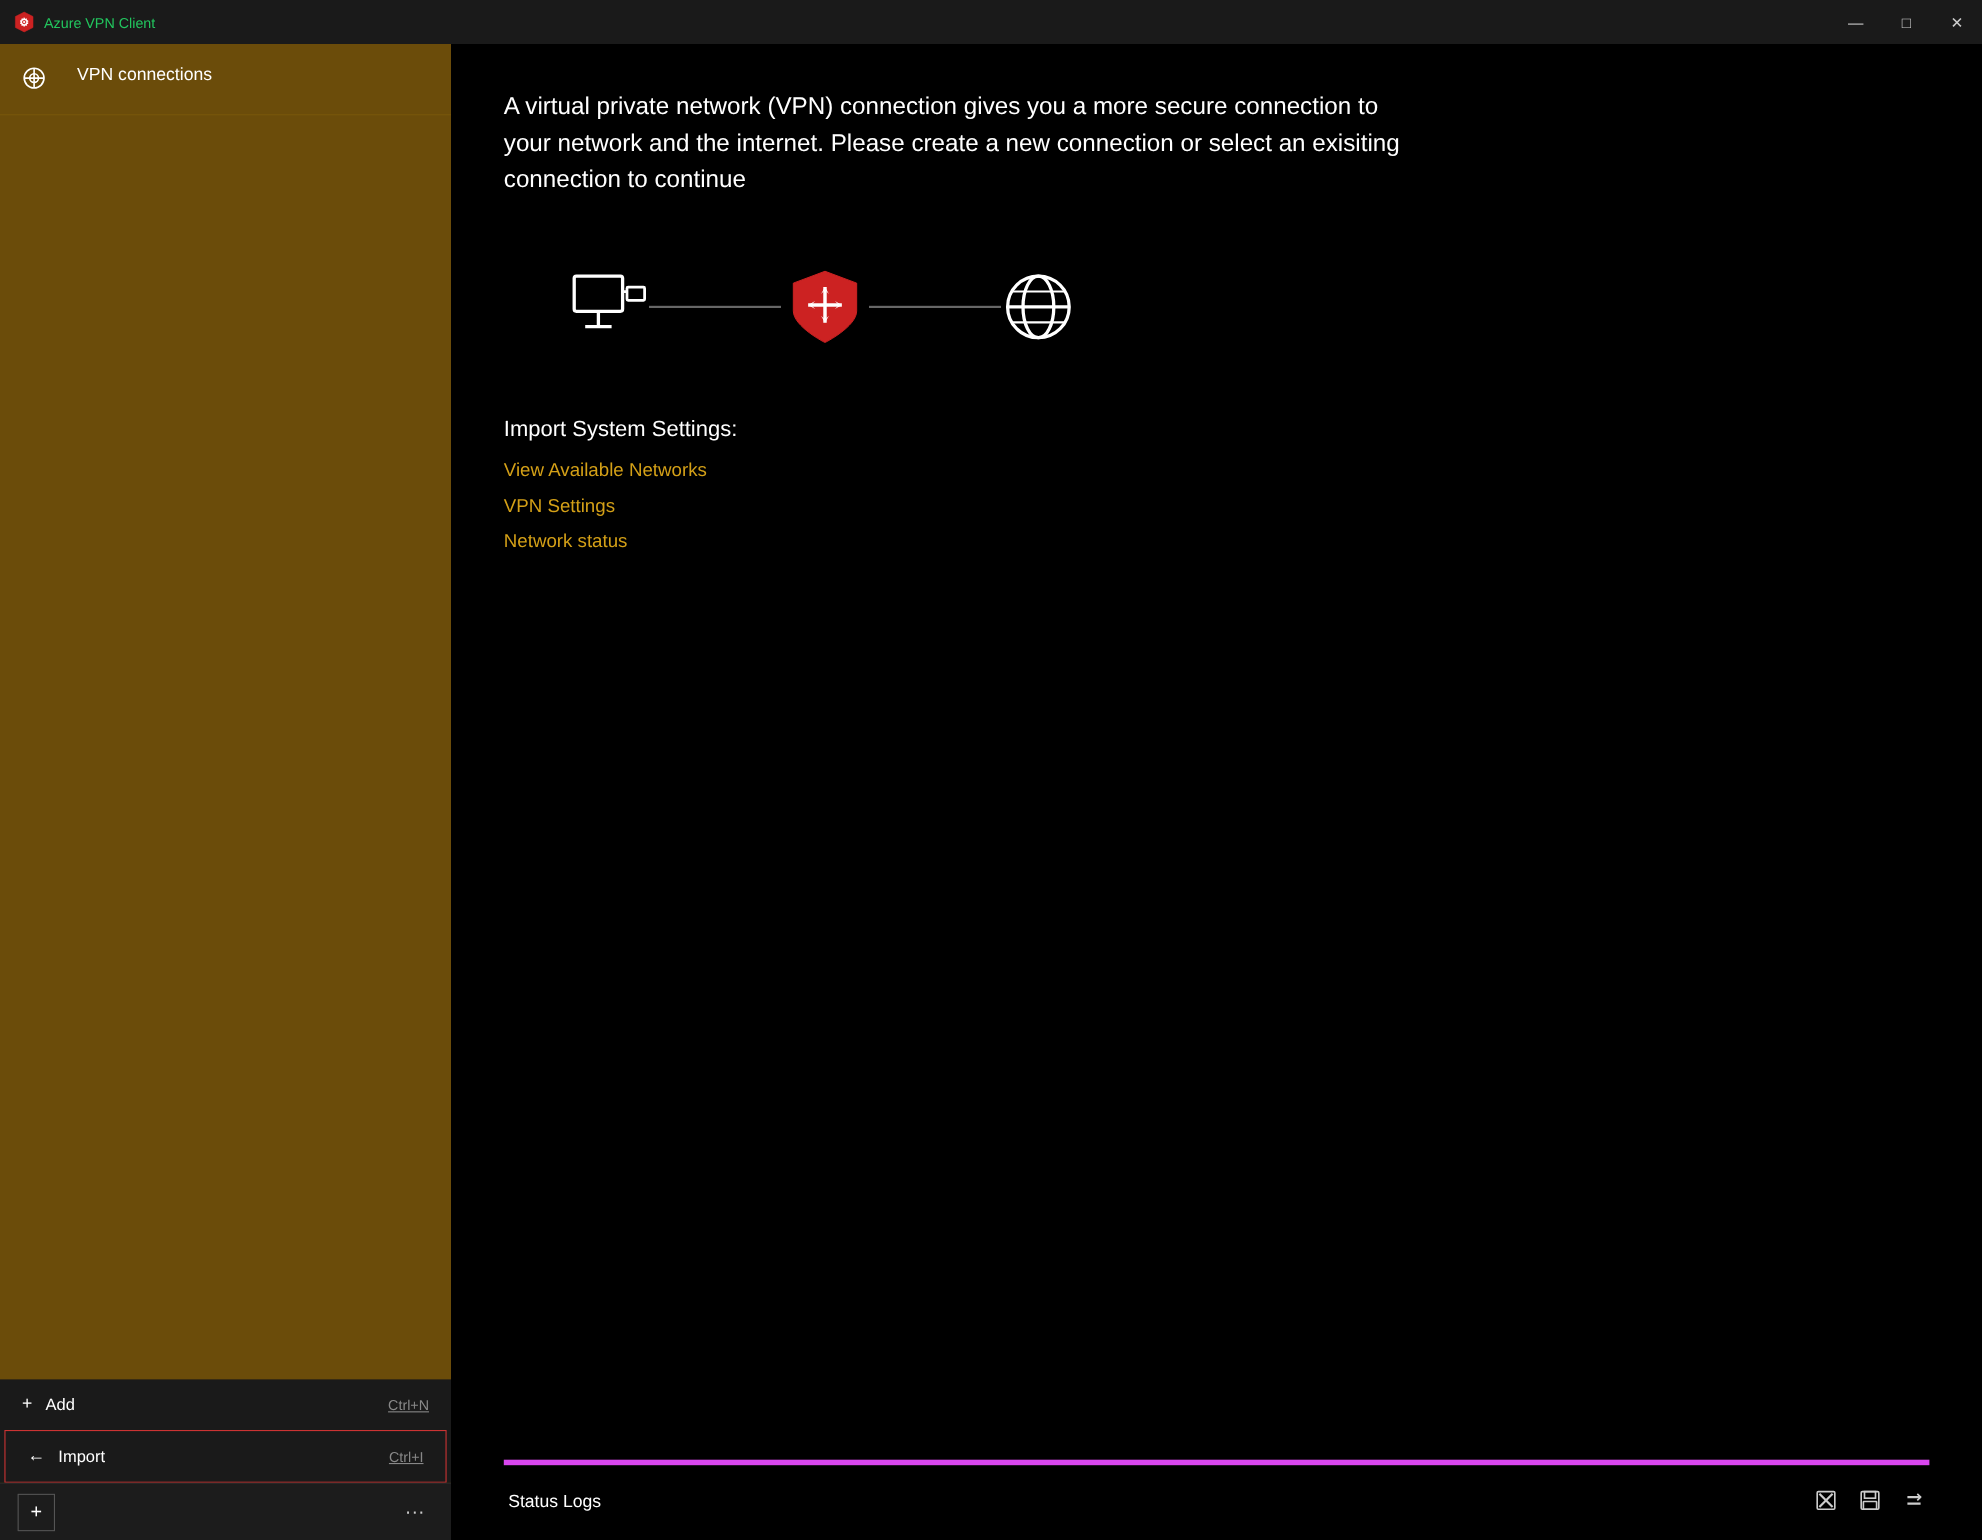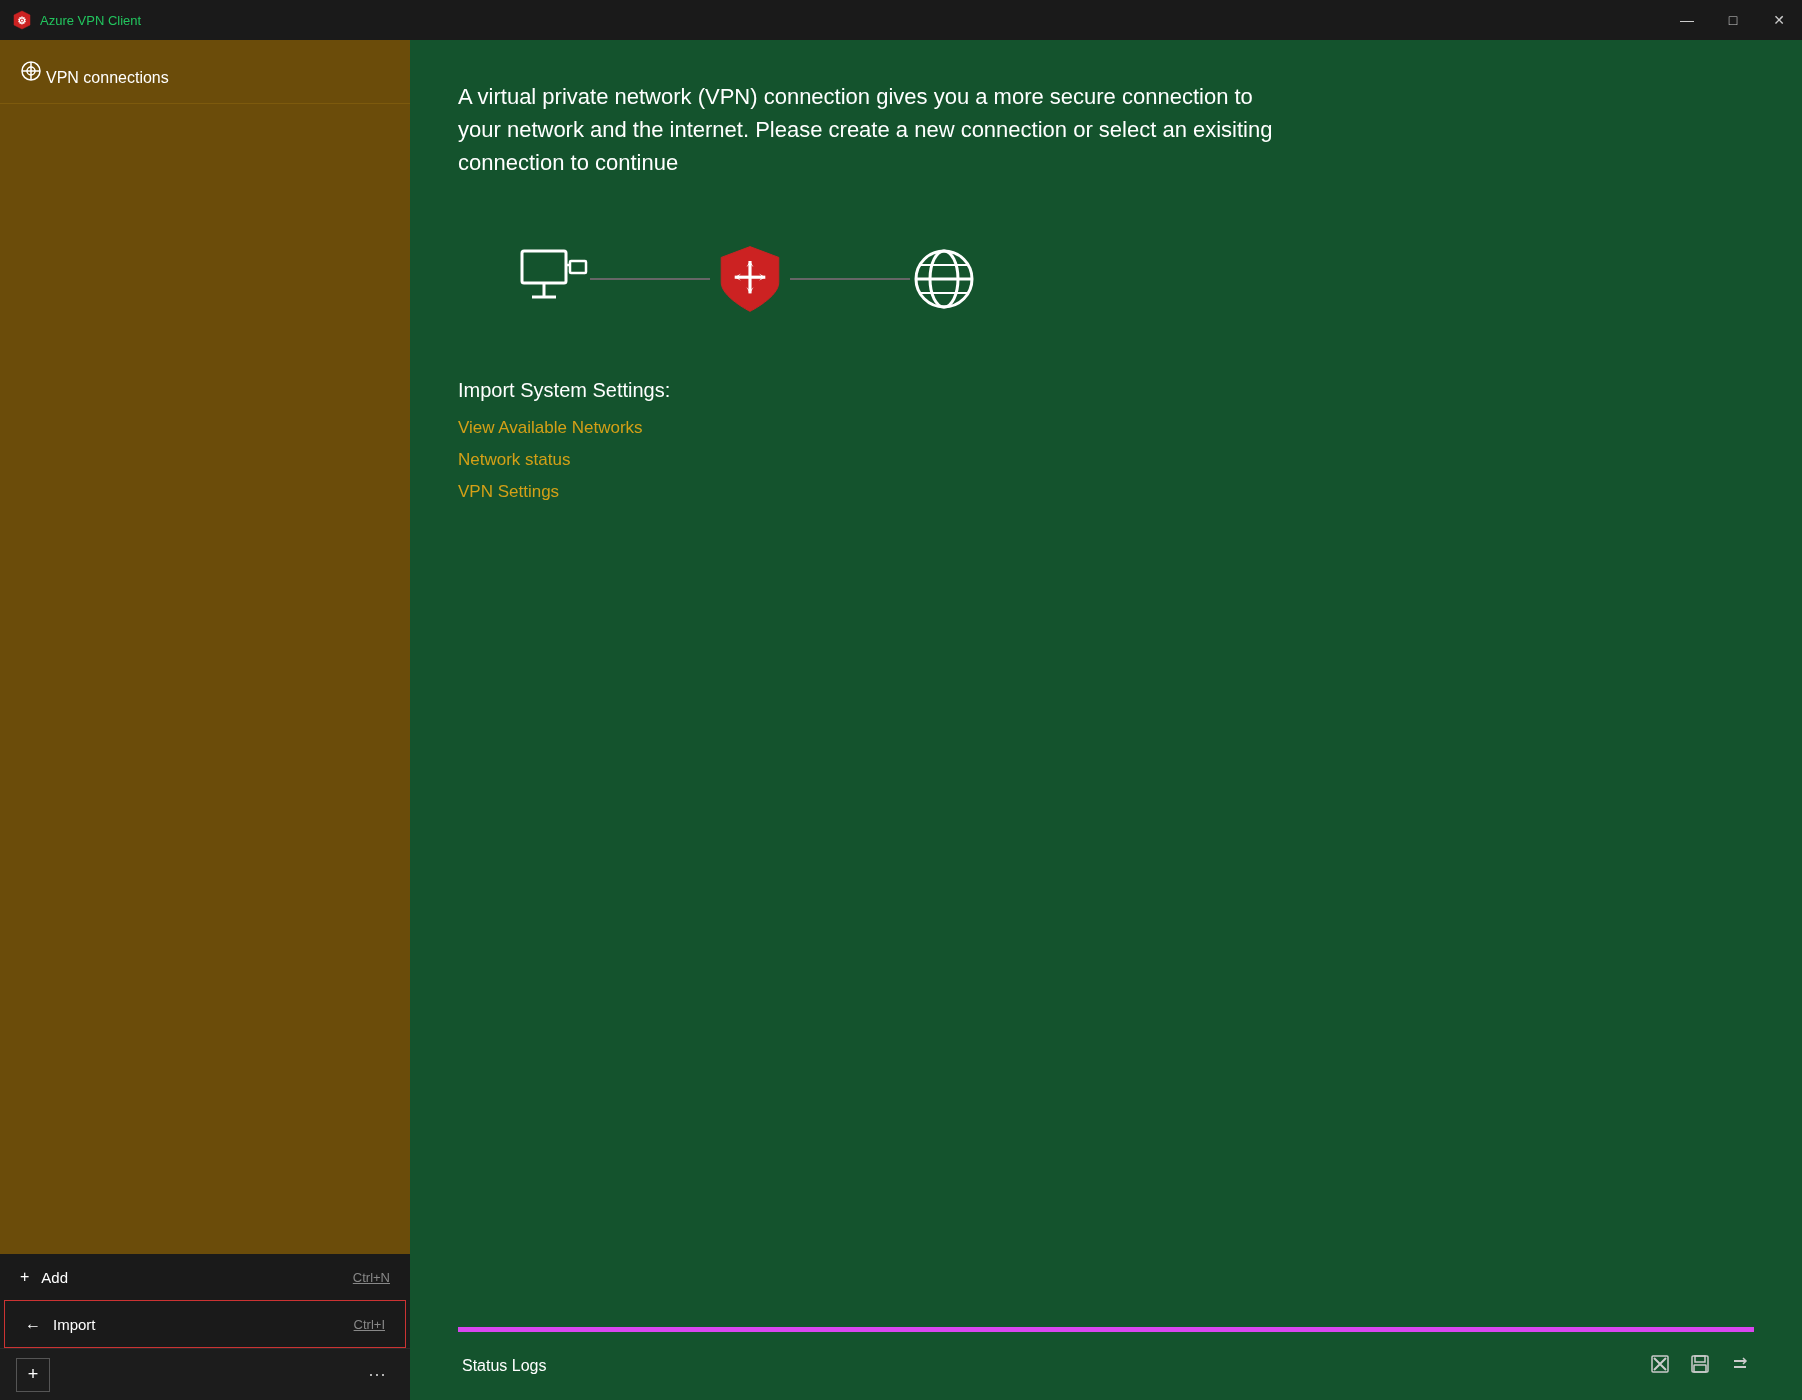--- a/index.html
+++ b/index.html
@@ -77,22 +77,22 @@
       flex-shrink: 0;
     }
 
     .sidebar-header {
       padding: 20px 20px 16px 20px;
       border-bottom: 1px solid #7d5a0d;
     }
 
     .sidebar-header-content {
       display: flex;
-      align-items: flex-end;
-      gap: 4px;
+      align-items: flex-start;
+      gap: 28px;
     }
 
     .vpn-icon {
       font-size: 20px;
       color: #ffffff;
     }
 
     .sidebar-title {
       font-size: 16px;
       color: #ffffff;
@@ -165,21 +165,21 @@
       border: none;
       color: #cccccc;
       font-size: 18px;
       cursor: pointer;
       padding: 4px 8px;
     }
 
     
     .content {
       flex: 1;
-      background: #14532d;
+      background: #000000;
       display: flex;
       flex-direction: column;
       padding: 40px 48px 0 48px;
     }
 
     .intro-text {
       font-size: 22px;
       line-height: 1.5;
       color: #ffffff;
       font-weight: 300;
@@ -382,22 +382,22 @@
           <line x1="6" y1="34" x2="62" y2="34" stroke="white" stroke-width="3"></line>
           <line x1="10" y1="20" x2="58" y2="20" stroke="white" stroke-width="2"></line>
           <line x1="10" y1="48" x2="58" y2="48" stroke="white" stroke-width="2"></line>
         </svg>
       </div>
     </div>
 
     <div class="related-settings">
       <h3 class="related-title">Import System Settings:</h3>
       <a class="settings-link">View Available Networks</a>
+      <a class="settings-link">VPN Settings</a>
       <a class="settings-link">Network status</a>
-      <a class="settings-link">VPN Settings</a>
     </div>
 
     <div class="status-logs-bar">
       <span class="status-logs-title">Status Logs</span>
       <div class="status-logs-icons">
         <span class="log-icon">
           <svg width="20" height="20" viewBox="0 0 20 20" fill="none">
             <path d="M4 4 L16 16 M16 4 L4 16" stroke="#cccccc" stroke-width="2"></path>
             <rect x="2" y="2" width="16" height="16" rx="1" stroke="#cccccc" stroke-width="1.5" fill="none"></rect>
           </svg>

